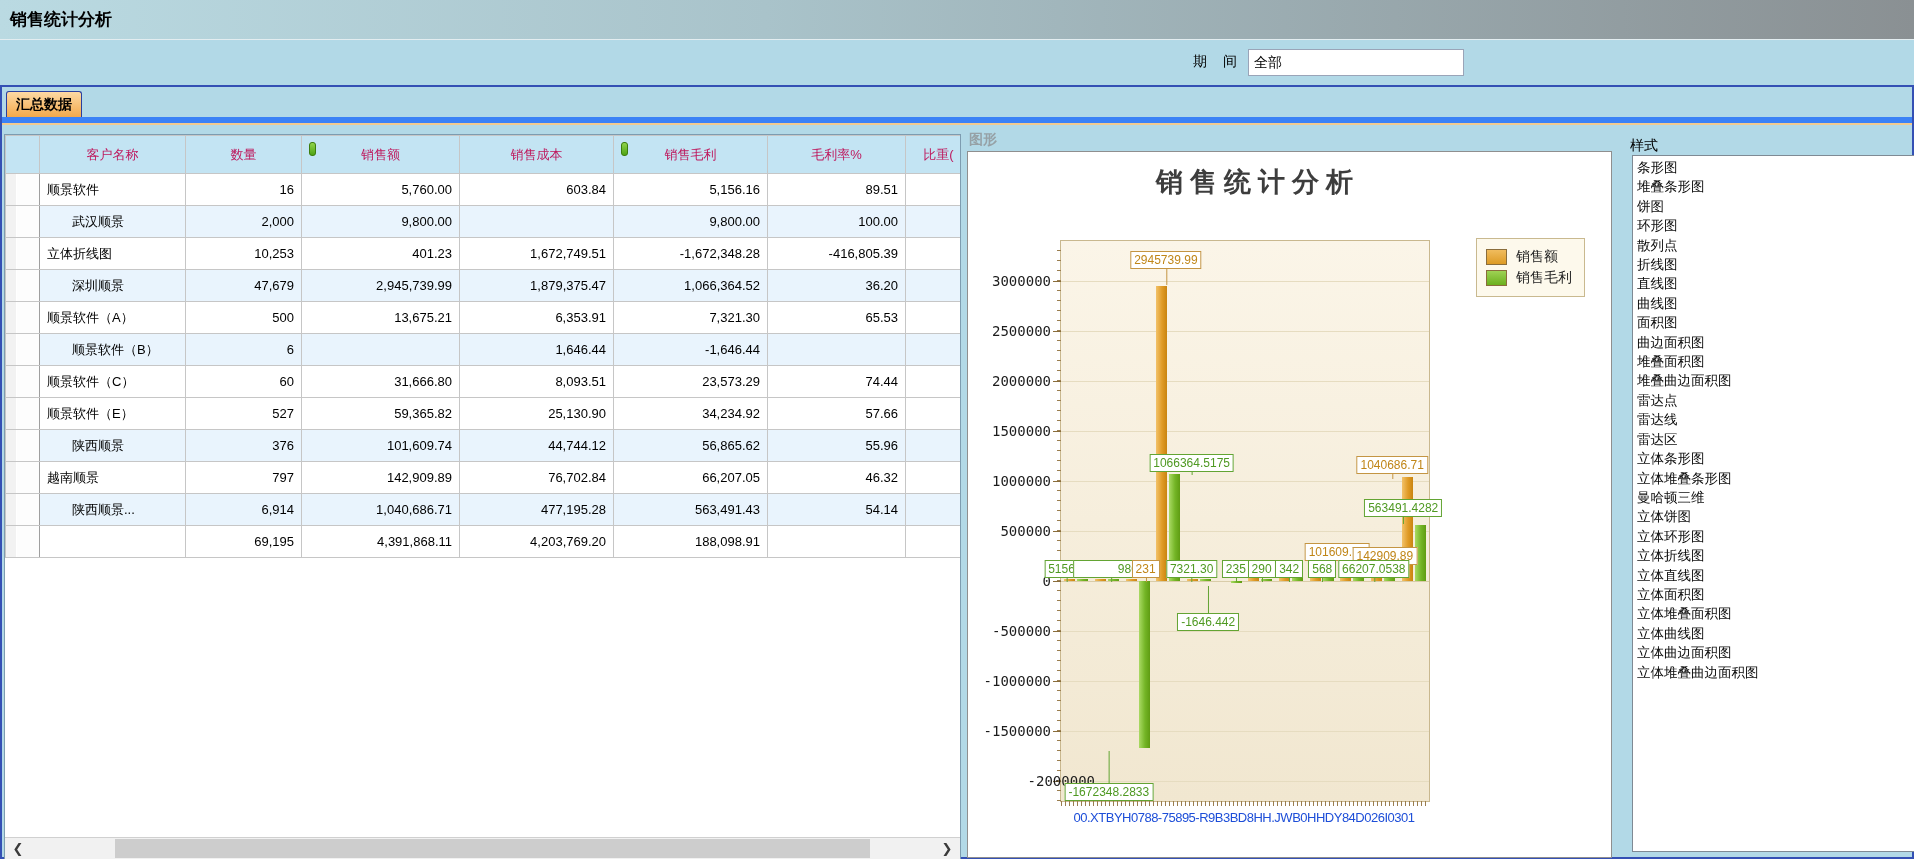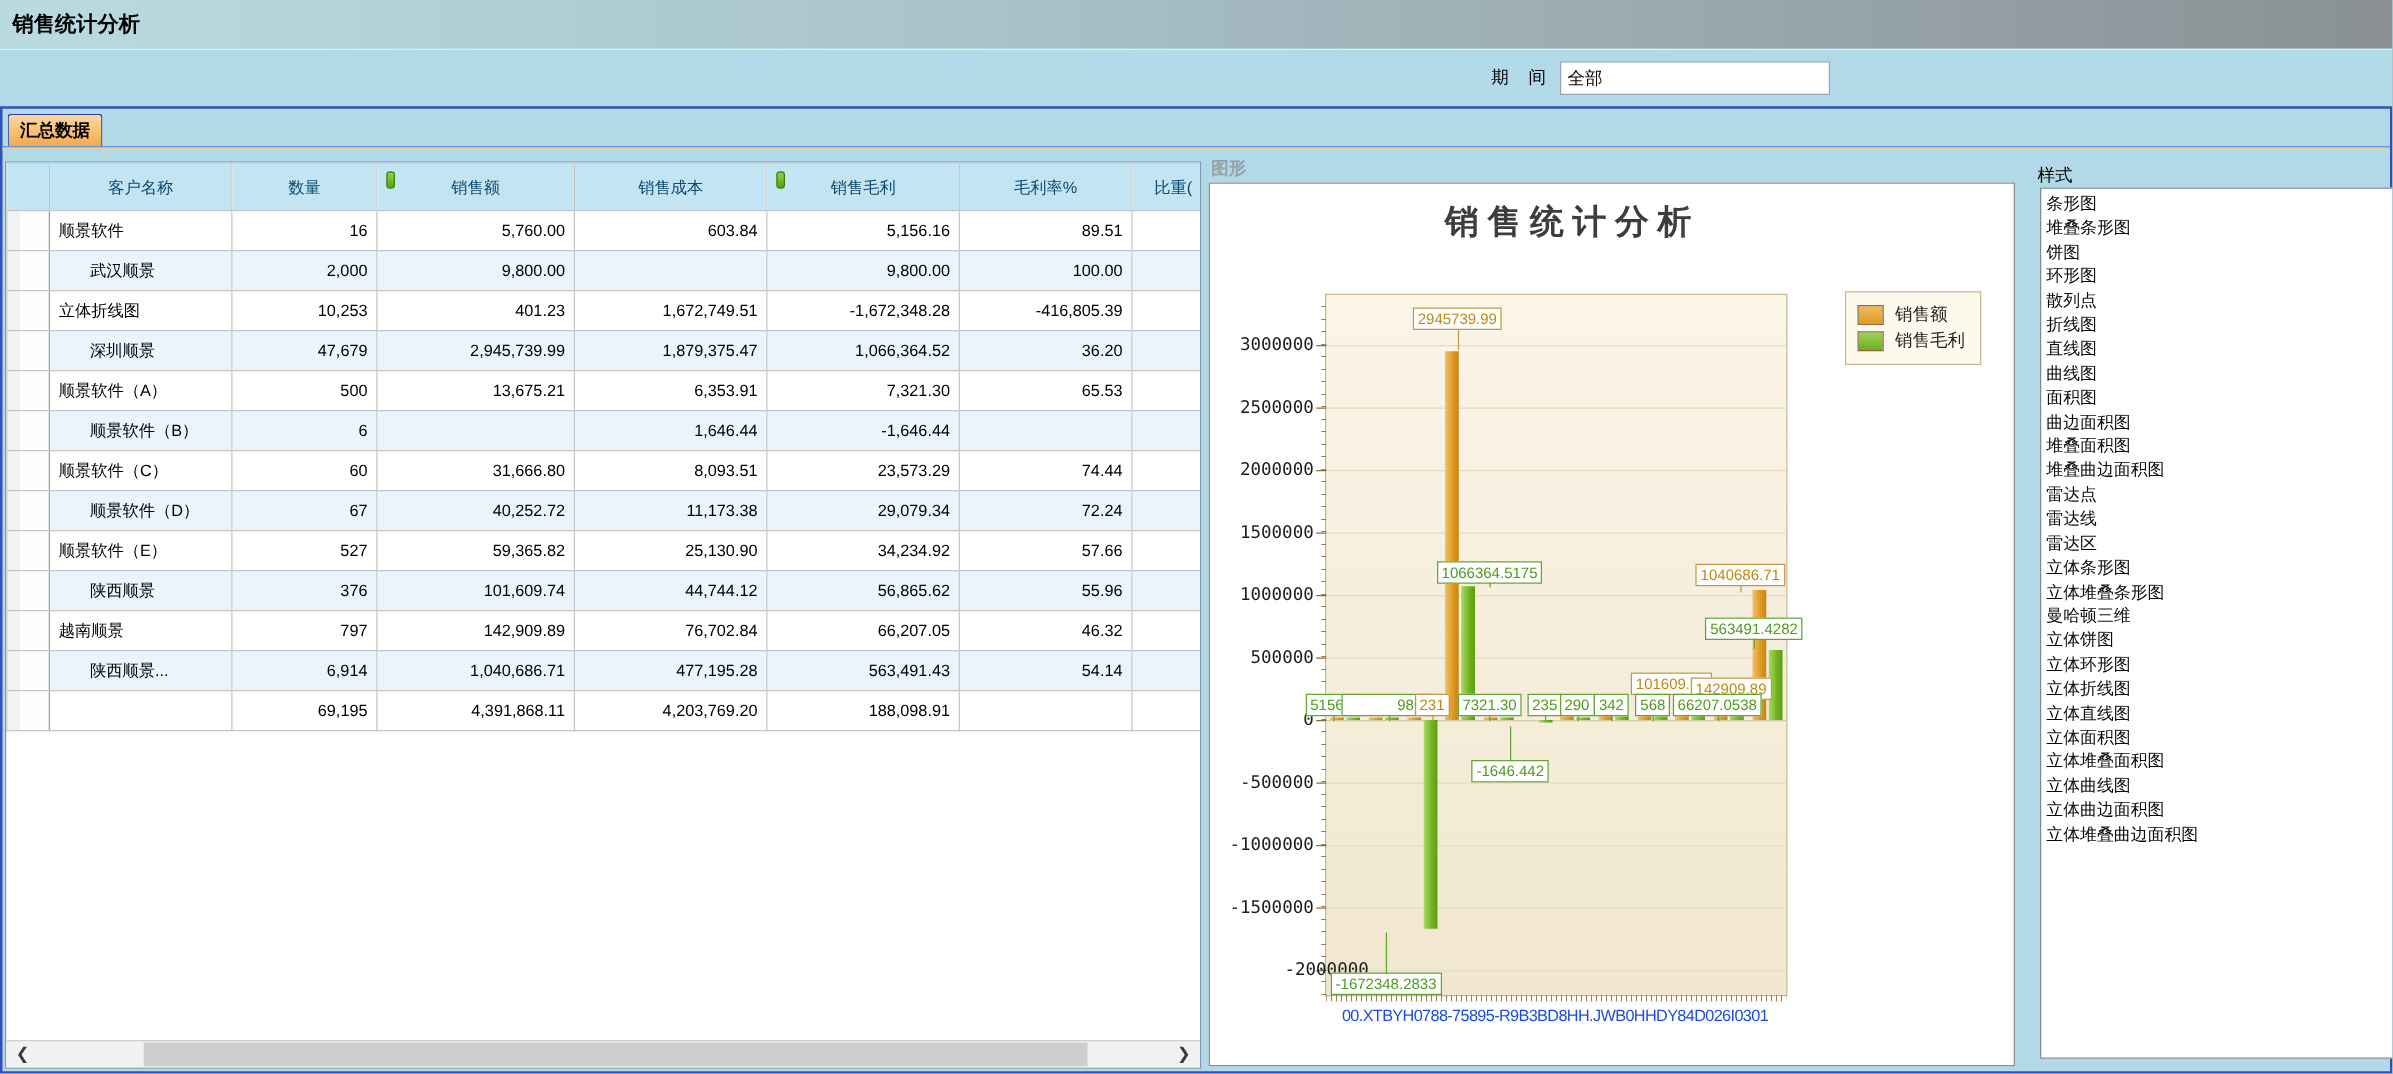--- a/index.html
+++ b/index.html
@@ -14,32 +14,32 @@
 
   
   .filterbar{position:absolute;top:41px;left:0;width:100%;height:44px;background:#b2d9e7;}
   .filterbar label{position:absolute;left:1193px;top:12px;font-size:14px;color:#000;letter-spacing:6px;}
   .filterbar input{position:absolute;left:1248px;top:8px;width:216px;height:27px;box-sizing:border-box;
     border:1px solid #9aa4b8;background:#fff;font-size:14px;padding:0 5px;font-family:inherit;color:#000;}
 
   
   .mainframe{position:absolute;top:85px;left:0;width:1914px;height:774px;box-sizing:border-box;
     border:2px solid #3450b4;background:#b2d9e7;}
-  .tabstrip{position:relative;height:30px;border-bottom:1px solid #3b82f6;}
+  .tabstrip{position:relative;height:30px;border-bottom:6px solid #3b82f6;}
   .tab{position:absolute;left:4px;bottom:0;height:26px;padding:0 9px;box-sizing:border-box;
     background:linear-gradient(#fdd9a3,#f3a94c);border:1px solid #2b3f9e;border-bottom:none;
     border-radius:3px 3px 0 0;font-size:14px;font-weight:bold;color:#000;display:flex;align-items:center;cursor:default;}
   .content{position:relative;height:737px;border-top:2px solid #f2cb90;}
 
   
   .left-panel{position:absolute;left:2px;top:9px;width:957px;height:726px;background:#fff;
     border:1px solid #7d9cb0;box-sizing:border-box;overflow:hidden;}
   table.grid{border-collapse:collapse;table-layout:fixed;width:966px;}
   .grid th,.grid td{border:1px solid #c6c6c6;overflow:hidden;white-space:nowrap;box-sizing:border-box;}
-  .grid thead th{background:#c3e4f3;height:38px;font-size:13px;font-weight:normal;color:#0c4a6e;
+  .grid thead th{background:#c3e4f3;height:38px;font-size:13px;font-weight:normal;color:#be185d;
     position:relative;}
   .grid td{height:32px;font-size:13px;color:#000;padding:0 7px;background:#fff;}
   .grid td.num{text-align:right;}
   .grid td.name{text-align:left;}
   .grid td.sel{background:#fff;border-right:1px solid #9f9f9f;box-shadow:inset -22px 0 0 #fdfdfd,inset 10px 0 0 #f2f2f2;padding:0;}
   .grid tr.alt td{background:#e9f4fd;padding-left:32px;}
   .grid tr.alt td.sel{background:#fff;}
   .hicon{position:absolute;left:7px;top:6px;width:7px;height:14px;border-radius:3px;
     background:linear-gradient(#90d44b,#4ea313);border:1px solid #3c7d0e;box-sizing:border-box;}
 
@@ -202,30 +202,20 @@
                 <td class="num"></td>
               </tr>
               <tr>
                 <td class="sel"></td>
                 <td class="name">顺景软件（C）</td>
                 <td class="num">60</td>
                 <td class="num">31,666.80</td>
                 <td class="num">8,093.51</td>
                 <td class="num">23,573.29</td>
                 <td class="num">74.44</td>
-                <td class="num"></td>
-              </tr>
-              <tr class="alt">
-                <td class="sel"></td>
-                <td class="name">顺景软件（D）</td>
-                <td class="num">67</td>
-                <td class="num">40,252.72</td>
-                <td class="num">11,173.38</td>
-                <td class="num">29,079.34</td>
-                <td class="num">72.24</td>
                 <td class="num"></td>
               </tr>
               <tr>
                 <td class="sel"></td>
                 <td class="name">顺景软件（E）</td>
                 <td class="num">527</td>
                 <td class="num">59,365.82</td>
                 <td class="num">25,130.90</td>
                 <td class="num">34,234.92</td>
                 <td class="num">57.66</td>

